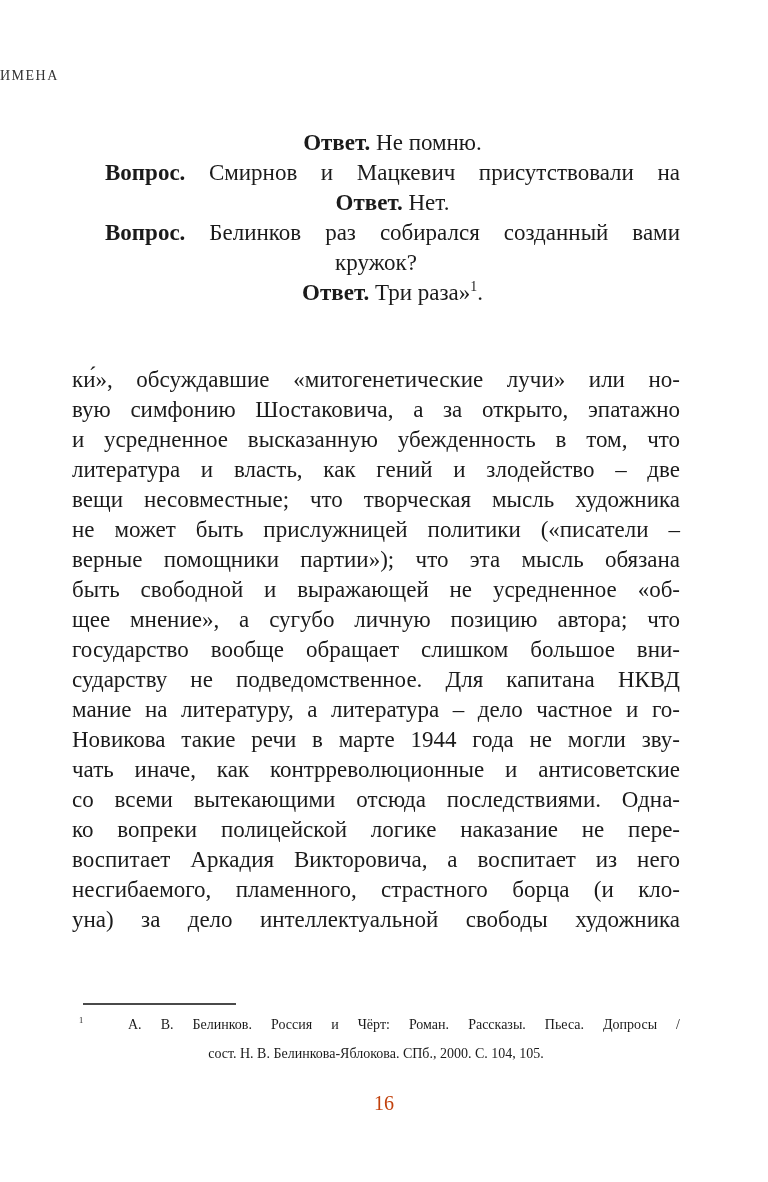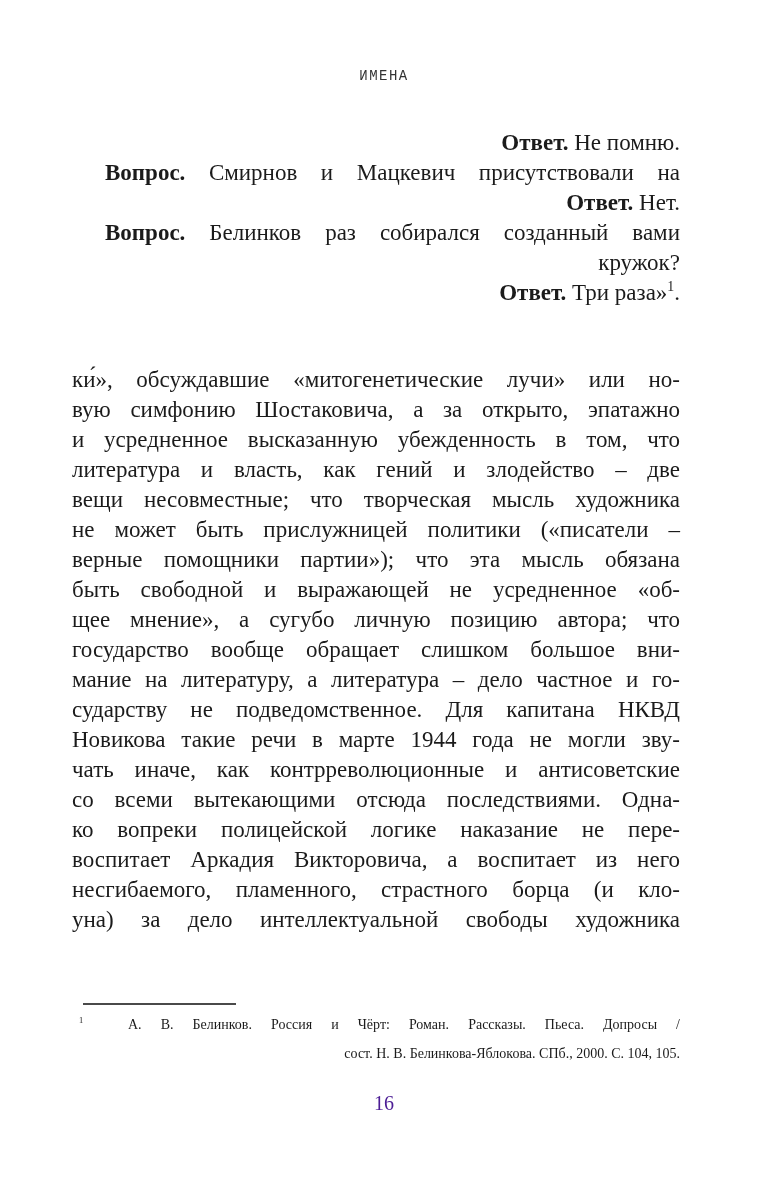--- a/index.html
+++ b/index.html
@@ -14,37 +14,37 @@
     background: #ffffff;
     color: #1b1b1b;
     font-family: "Liberation Serif", "DejaVu Serif", serif;
     overflow: hidden;
   }
   .running-head {
     position: absolute;
     top: 68px;
     left: 0;
     width: 768px;
-    text-align: center;
-    font-family: Liberation Mono, monospace;
+    text-align: left;
+    font-family: Liberation Serif, serif;
     font-size: 14px;
     letter-spacing: 1.5px;
     color: #333333;
   }
   .textblock {
     position: absolute;
     left: 72px;
     width: 608px;
   }
   .dialogue   { top: 128px; }
   .paragraph  { top: 365px; }
   .line {
     font-size: 23px;
     line-height: 30px;
-    text-align: right;
+    text-align: center;
     white-space: normal;
   }
   .line.just {
     text-align: justify;
     text-align-last: justify;
   }
   .line.ind { text-indent: 33px; }
   .b { font-weight: bold; }
   sup {
     font-size: 60%;
@@ -73,21 +73,21 @@
     padding-left: 7px;
     text-align: left;
   }
   .page-number {
     position: absolute;
     top: 1092px;
     left: 0;
     width: 768px;
     text-align: center;
     font-size: 20px;
-    color: #4c1d95;
+    color: #c2410c;
   }
 </style>
 </head>
 <body>
 
 <div class="page">
 
   <div class="running-head">ИМЕНА</div>
 
   <div class="textblock dialogue">
@@ -103,22 +103,22 @@
       <div class="line just"><span>ки́», обсуждавшие «митогенетические лучи» или но-</span></div>
       <div class="line just"><span>вую симфонию Шостаковича, а за открыто, эпатажно</span></div>
       <div class="line just"><span>и усредненное высказанную убежденность в том, что</span></div>
       <div class="line just"><span>литература и власть, как гений и злодейство – две</span></div>
       <div class="line just"><span>вещи несовместные; что творческая мысль художника</span></div>
       <div class="line just"><span>не может быть прислужницей политики («писатели –</span></div>
       <div class="line just"><span>верные помощники партии»); что эта мысль обязана</span></div>
       <div class="line just"><span>быть свободной и выражающей не усредненное «об-</span></div>
       <div class="line just"><span>щее мнение», а сугубо личную позицию автора; что</span></div>
       <div class="line just"><span>государство вообще обращает слишком большое вни-</span></div>
+      <div class="line just"><span>сударству не подведомственное. Для капитана НКВД</span></div>
       <div class="line just"><span>мание на литературу, а литература – дело частное и го-</span></div>
-      <div class="line just"><span>сударству не подведомственное. Для капитана НКВД</span></div>
       <div class="line just"><span>Новикова такие речи в марте 1944 года не могли зву-</span></div>
       <div class="line just"><span>чать иначе, как контрреволюционные и антисоветские</span></div>
       <div class="line just"><span>со всеми вытекающими отсюда последствиями. Одна-</span></div>
       <div class="line just"><span>ко вопреки полицейской логике наказание не пере-</span></div>
       <div class="line just"><span>воспитает Аркадия Викторовича, а воспитает из него</span></div>
       <div class="line just"><span>несгибаемого, пламенного, страстного борца (и кло-</span></div>
       <div class="line just"><span>уна) за дело интеллектуальной свободы художника</span></div>
     </div>
 
   <div class="footnote-rule"></div>

